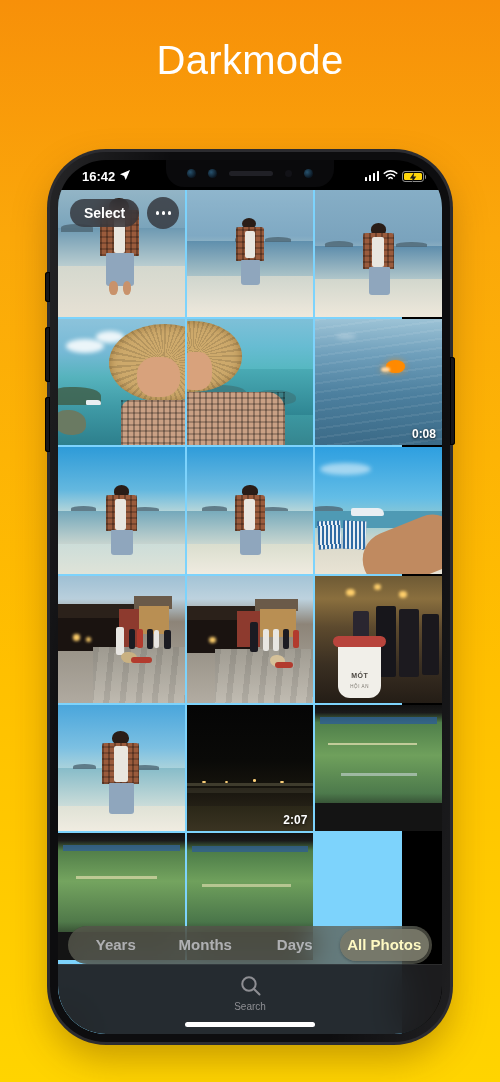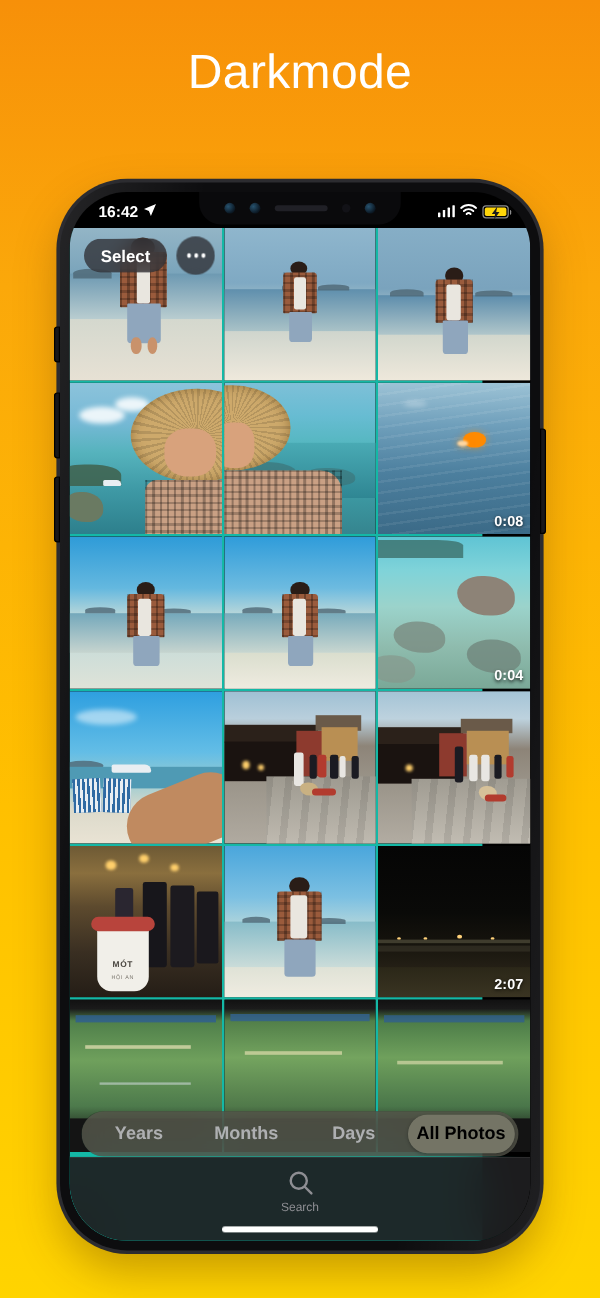--- a/index.html
+++ b/index.html
@@ -67,21 +67,21 @@
   .bars i:nth-child(3){height:8px}.bars i:nth-child(4){height:10px}
   .batt{
     width:22px;height:11px;border-radius:3px;border:1px solid rgba(255,255,255,.55);
     position:relative; display:flex; align-items:center; padding:1px;
   }
   .batt::after{content:"";position:absolute;right:-3px;top:3px;width:1.5px;height:4px;
     background:rgba(255,255,255,.55);border-radius:0 1px 1px 0;}
   .batt-fill{background:#FFD60A;height:100%;width:100%;border-radius:1.5px;}
 
   
-  .grid-wrap{ position:absolute; top:30px; left:0; width:344px; height:844px; background:#14b8a6; }
+  .grid-wrap{ position:absolute; top:30px; left:0; width:344px; height:844px; background:#7dd3fc; }
   .grid{ display:grid; grid-template-columns:repeat(3,1fr); gap:2px; width:384px; }
   .cell{ position:relative; width:100%; aspect-ratio:1/1; overflow:hidden; background:#111; }
   .cell .dur{
     position:absolute; right:6px; bottom:4px; color:#fff; font-size:12px;
     font-weight:600; text-shadow:0 1px 3px rgba(0,0,0,.8); z-index:5;
   }
 
   
   .ph{ position:absolute; inset:0; }
   .sea{ position:absolute; left:0; right:0; }
@@ -154,21 +154,21 @@
   
   .segbar{
     position:absolute; bottom:70px; left:10px; width:364px; height:38px; z-index:30;
     background:rgba(92,92,80,.74); border-radius:19px; backdrop-filter:blur(14px);
     display:flex; align-items:center; padding:3px;
   }
   .seg{
     flex:1; text-align:center; font-size:15px; font-weight:600;
     color:rgba(235,235,245,.62); line-height:32px; border-radius:16px;
   }
-  .seg.active{ background:rgba(120,120,105,.92); color:#000000;
+  .seg.active{ background:rgba(120,120,105,.92); color:#fef9c3;
     box-shadow:0 1px 3px rgba(0,0,0,.3); }
 
   
   .tabbar{
     position:absolute; bottom:0; left:0; width:384px; height:70px; z-index:30;
     background:rgba(30,30,32,.93); backdrop-filter:blur(18px);
     border-top:.5px solid rgba(255,255,255,.07);
     display:flex; align-items:flex-start; padding-top:8px;
   }
   .tab{ flex:1; display:flex; flex-direction:column; align-items:center; gap:4px; }
@@ -292,30 +292,20 @@
             <div class="sand" style="height:24%;background:linear-gradient(180deg,#dadece,#efebe0)"></div>
             <div class="isle" style="left:12%;top:46%;width:20%;height:4%"></div>
             <div class="isle" style="left:56%;top:47%;width:24%;height:3.5%"></div>
             <div class="p-head" style="left:44%;top:30%;width:12%;height:10%"></div>
             <div class="p-shirt" style="left:38%;top:38%;width:24%;height:28%"></div>
             <div class="p-tee" style="left:45%;top:41%;width:9%;height:24%"></div>
             <div class="p-legs" style="left:42%;top:65%;width:17%;height:20%"></div>
           </div>
         </div>
 
-        <div class="cell">
-          <div class="ph" style="background:linear-gradient(180deg,#5fc4d4 0%,#7fd3d9 22%,#9bd3cb 46%,#8fbcae 72%,#7aa897 100%)">
-            <div class="isle" style="left:0;top:2%;width:56%;height:12%;background:#3c6f6a;border-radius:0 30% 0 0"></div>
-            <div class="rock" style="left:52%;top:26%;width:38%;height:26%;background:#8d8377"></div>
-            <div class="rock" style="left:10%;top:56%;width:34%;height:20%;background:#7b8c82;opacity:.8"></div>
-            <div class="rock" style="left:58%;top:68%;width:36%;height:22%;background:#6f8379;opacity:.75"></div>
-            <div class="rock" style="left:-6%;top:78%;width:30%;height:18%;background:#86978c;opacity:.7"></div>
-          </div>
-          <span class="dur">0:04</span>
-        </div>
 
         <div class="cell">
           <div class="ph" style="background:linear-gradient(180deg,#2e9fe0 0%,#63bde6 40%,#8fc9d4 56%,#dcdacb 78%,#e9e3d4 100%)">
             <div class="cloud" style="left:4%;top:12%;width:40%;height:10%;opacity:.6"></div>
             <div class="isle" style="left:-4%;top:46%;width:26%;height:6%"></div>
             <div class="sea" style="top:50%;height:14%;background:#4f9ab4"></div>
             <div class="boat" style="left:28%;top:48%;width:26%;height:6%"></div>
             <div class="chair" style="left:2%;top:58%;width:18%;height:22%;transform:rotate(-3deg)"></div>
             <div class="chair" style="left:22%;top:58%;width:18%;height:22%;transform:rotate(2deg)"></div>
             <div class="arm" style="left:36%;top:60%;width:80%;height:44%;transform:rotate(-22deg)"></div>

